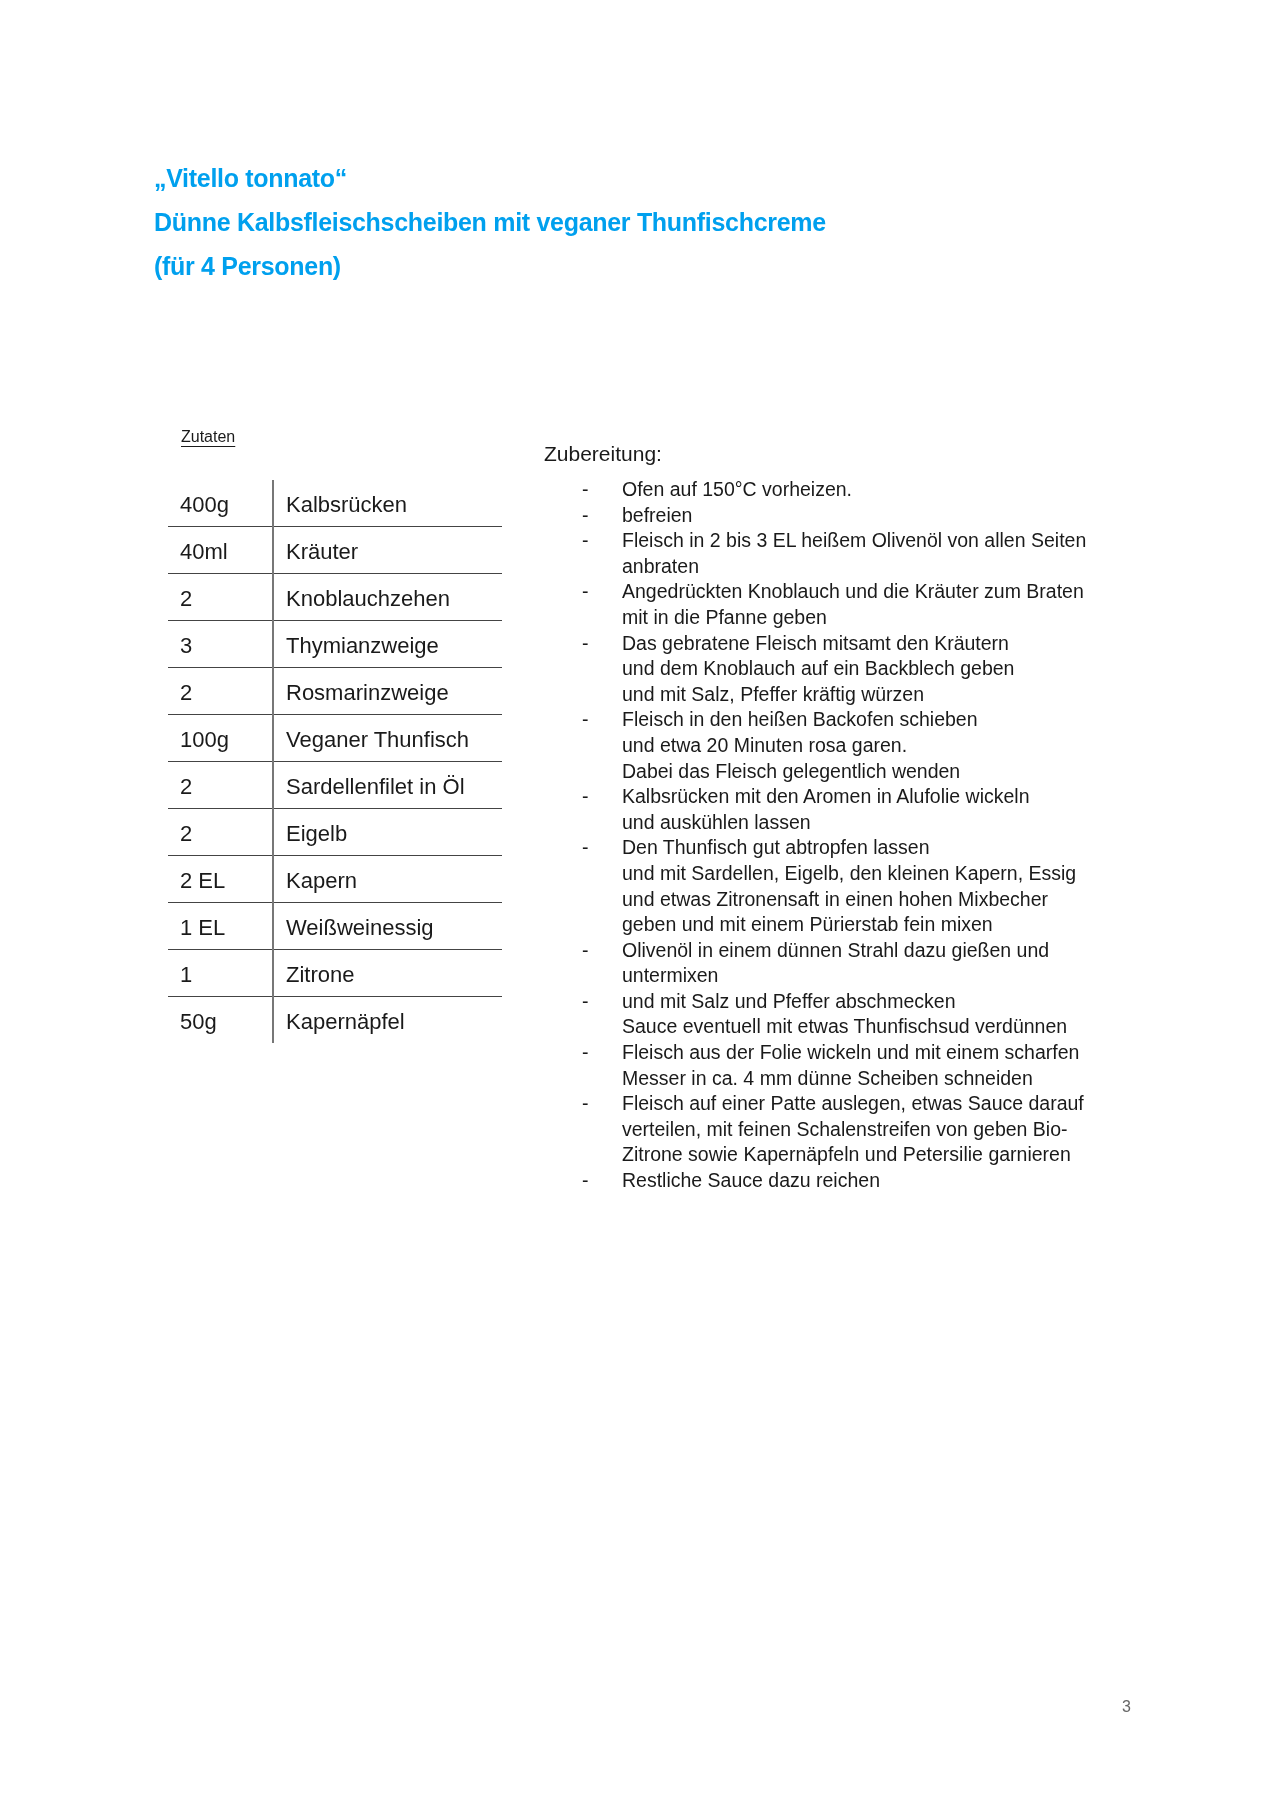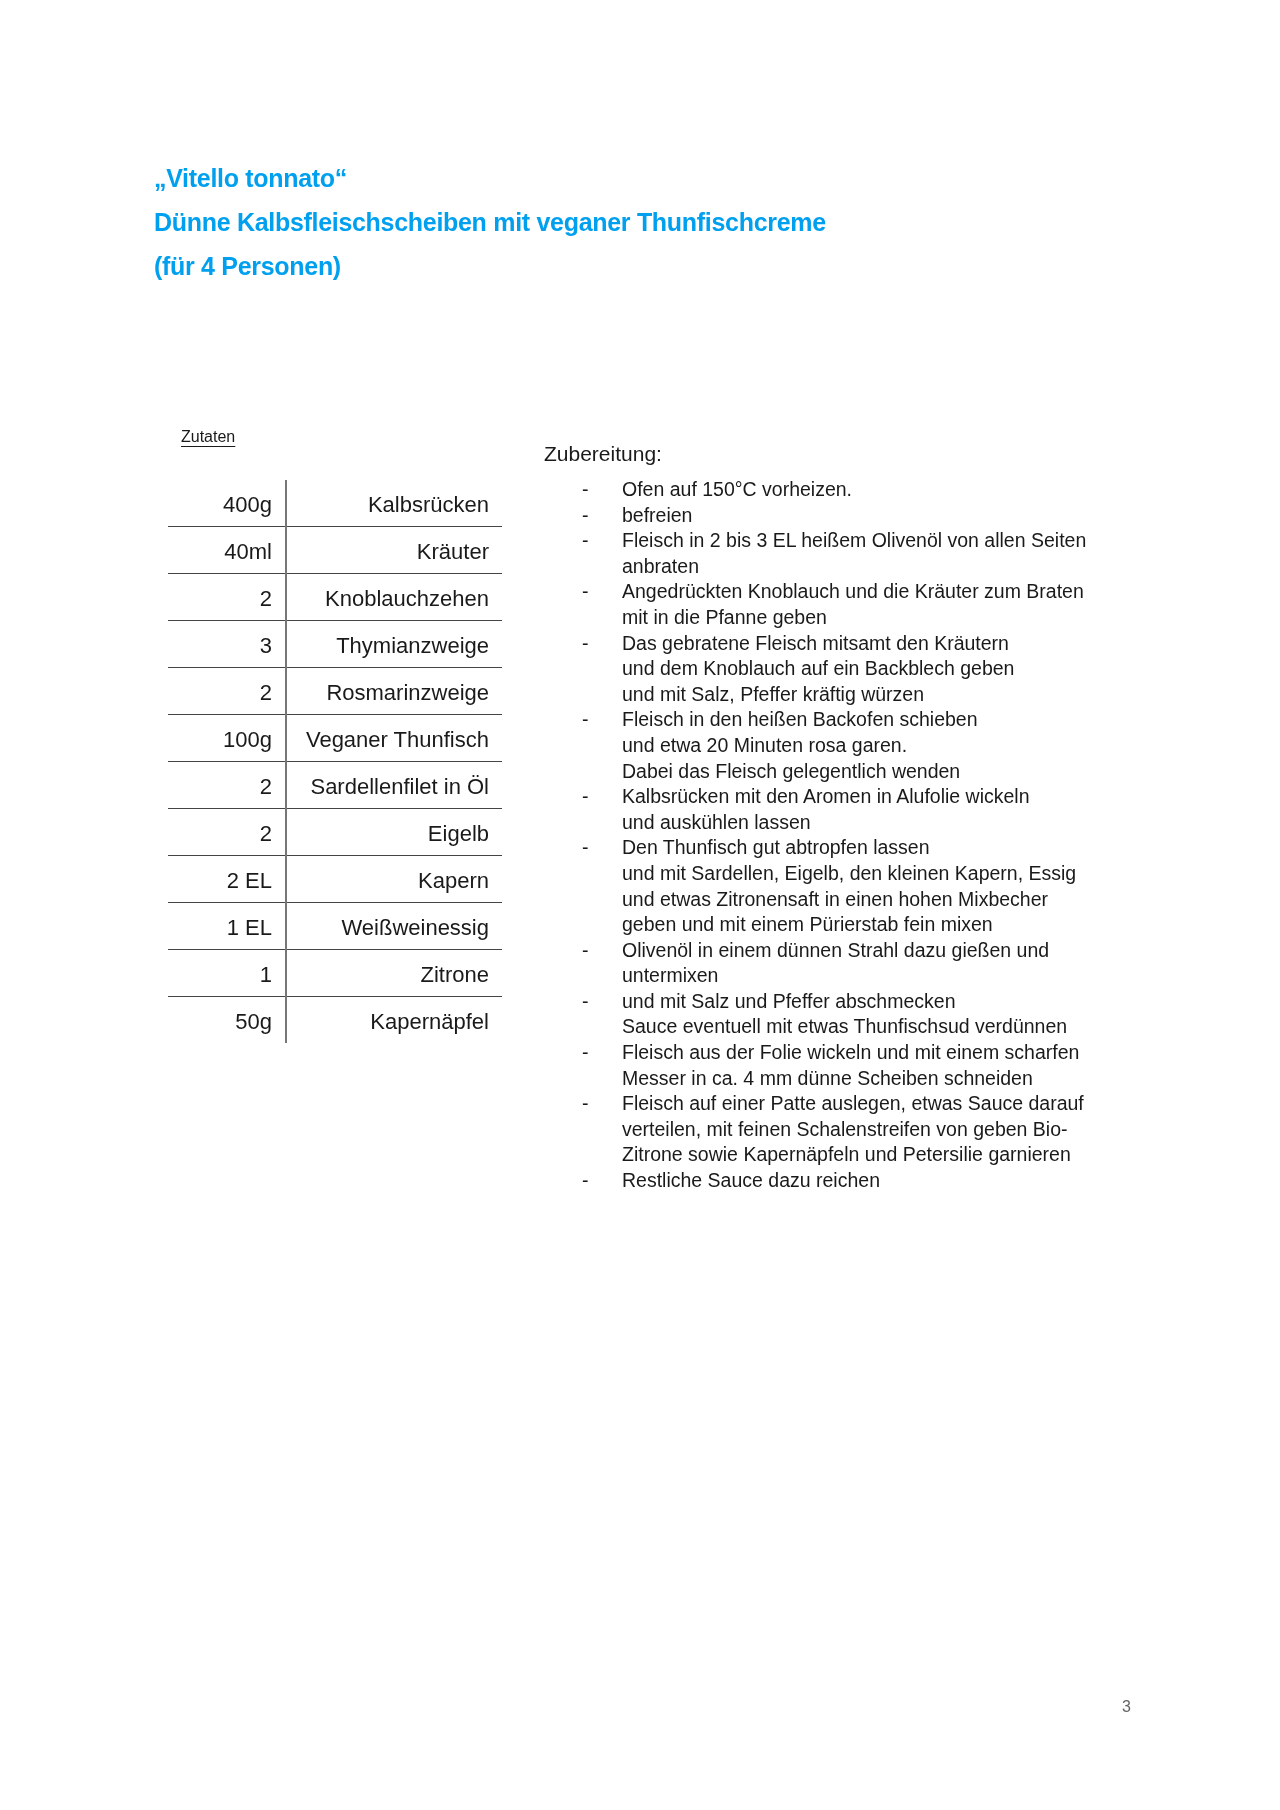--- a/index.html
+++ b/index.html
@@ -6,21 +6,21 @@
   body { width: 1280px; height: 1810px; position: relative; overflow: hidden;
          font-family: "Liberation Sans", "DejaVu Sans", sans-serif; color: #1a1a1a; }
   .title { position: absolute; left: 150px; top: 152px; margin: 4px;
            color: #00a0ee; font-weight: bold; font-size: 25px; line-height: 44px;
            font-family: "Liberation Sans", sans-serif; letter-spacing: -0.3px; }
   .title span { display: block; }
   .ing-head { position: absolute; left: 181px; top: 428px; font-size: 16px;
               text-decoration: underline; text-underline-offset: 4px; }
   .ing-table { position: absolute; left: 168px; top: 480px; width: 334px;
                border-collapse: collapse; font-size: 22px; }
-  .ing-table td { height: 42px; padding: 0 13px 0 12px; vertical-align: middle; text-align: right; }
+  .ing-table td { height: 42px; padding: 0 0 0 12px; vertical-align: middle; }
   .ing-table td.qty { width: 92px; border-right: 2px solid #777; }
   .ing-table tr + tr td { border-top: 1.5px solid #444; }
   .ing-table tr td { padding-top: 4px; }
   .prep-head { position: absolute; left: 544px; top: 424px; font-size: 21px;
                text-underline-offset: 4px; margin-top: 18px; }
   .prep-list { position: absolute; left: 578px; top: 477px; width: 560px;
                margin: 0; padding: 0; list-style: none; font-size: 19.5px; line-height: 25.6px; }
   .prep-list li { position: relative; padding-left: 44px; }
   .prep-list li .dash { position: absolute; left: 4px; top: 0; }
   .prep-list li .line { display: block; }

